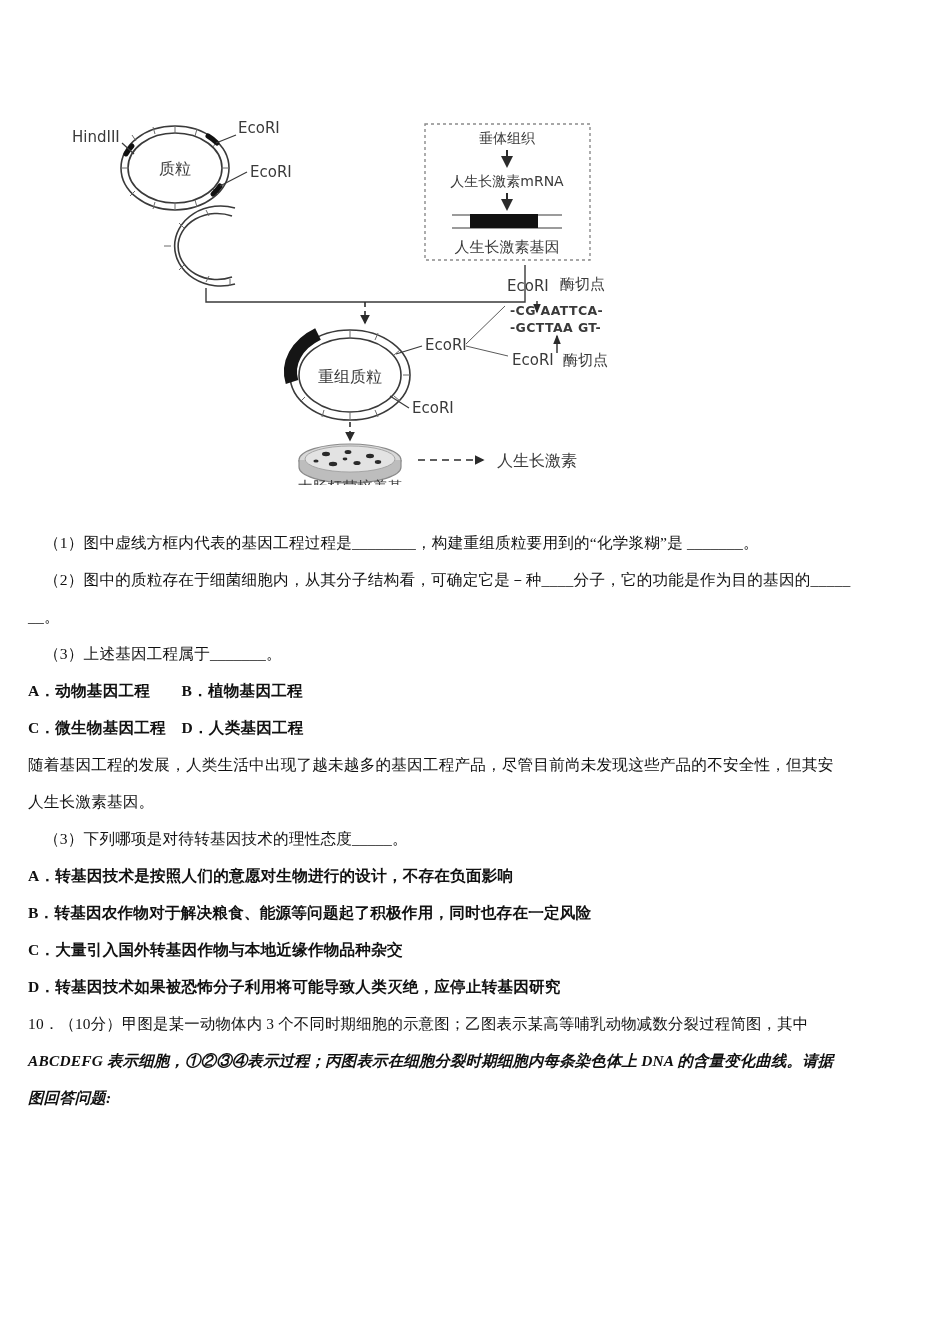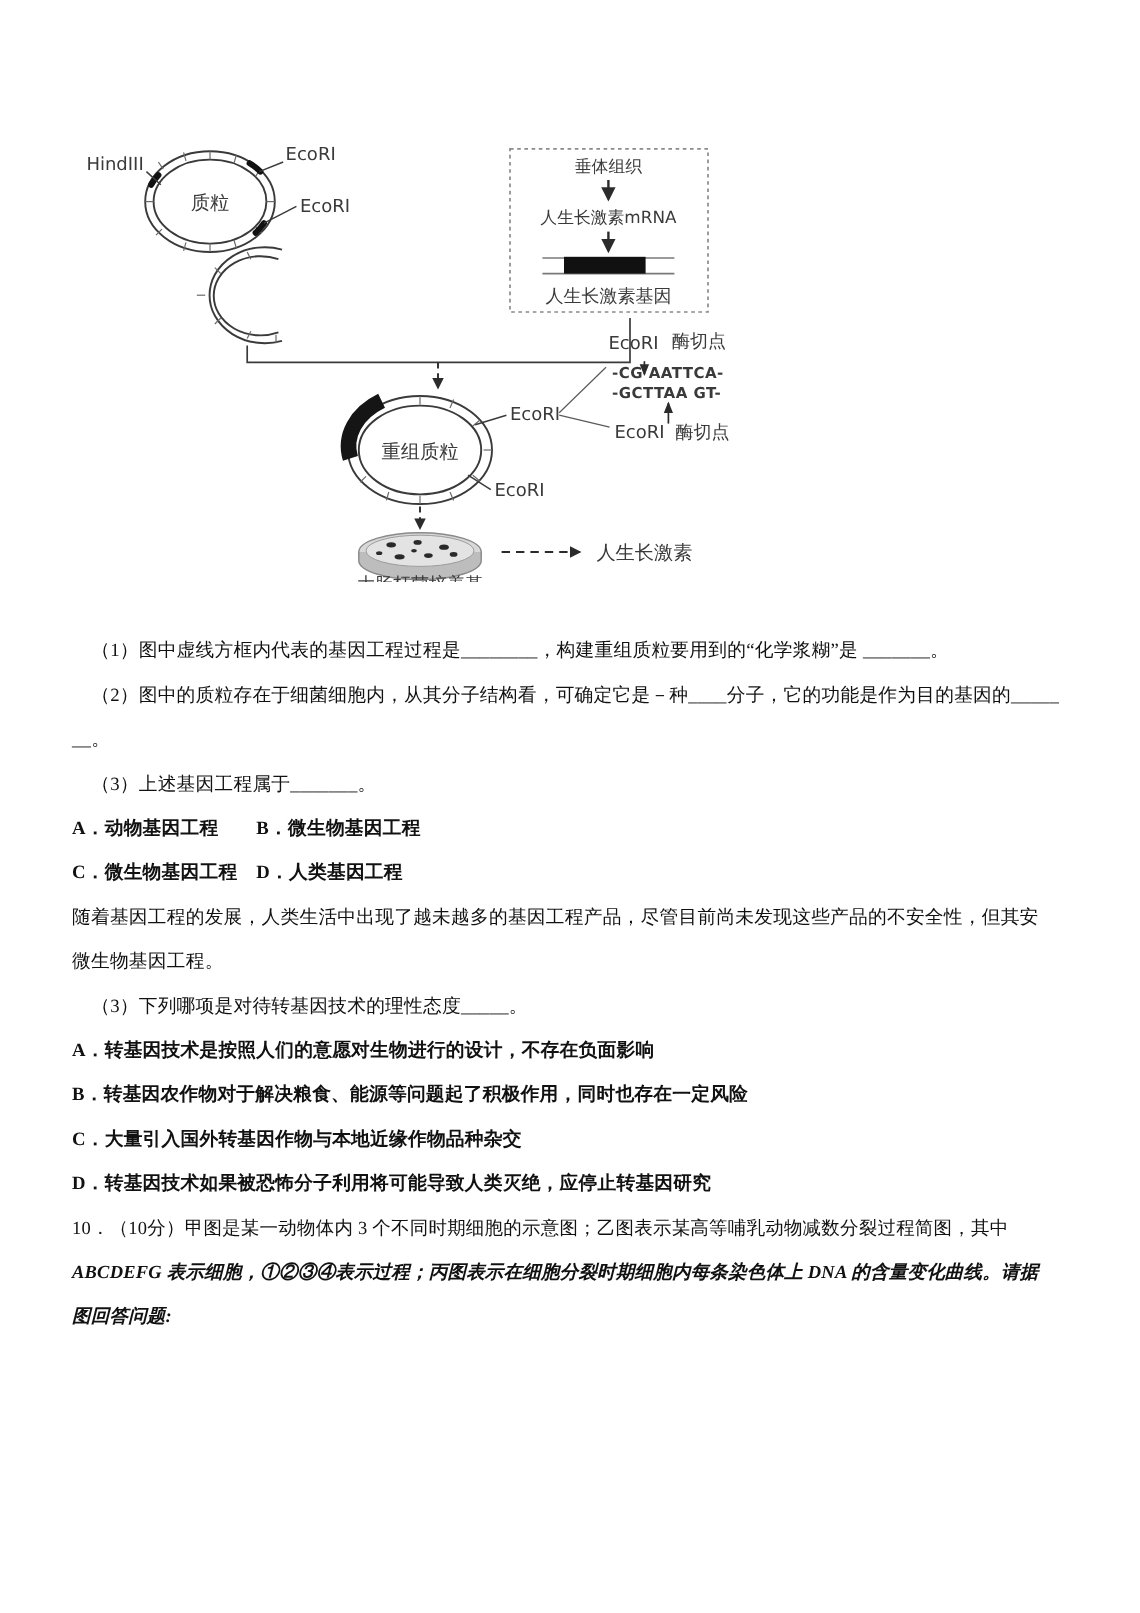--- a/index.html
+++ b/index.html
@@ -34,21 +34,21 @@
   .figure svg { display: block; }
 
   .fig-label {
     font-family: "DejaVu Sans", sans-serif;
     fill: #3a3a3a;
   }
 
   
   .body-text {
     position: absolute;
-    left: 60px;
+    left: 28px;
     top: 524px;
     width: 866px;
   }
   .ln {
     font-size: 15.6px;
     line-height: 37px;
     letter-spacing: 0.2px;
     white-space: nowrap;
     color: #111;
   }
@@ -215,25 +215,25 @@
   </div>
 
   <div class="body-text">
 
     <div class="ln indent">（1）图中虚线方框内代表的基因工程过程是________，构建重组质粒要用到的“化学浆糊”是 _______。</div>
 
     <div class="ln indent">（2）图中的质粒存在于细菌细胞内，从其分子结构看，可确定它是－种____分子，它的功能是作为目的基因的_____</div>
     <div class="ln">__。</div>
 
     <div class="ln indent">（3）上述基因工程属于_______。</div>
-    <div class="ln opt">A．动物基因工程　　B．微生物基因工程</div>
+    <div class="ln opt">A．动物基因工程　　B．植物基因工程</div>
     <div class="ln opt">C．微生物基因工程　D．人类基因工程</div>
 
     <div class="ln">随着基因工程的发展，人类生活中出现了越未越多的基因工程产品，尽管目前尚未发现这些产品的不安全性，但其安</div>
-    <div class="ln">微生物基因工程。</div>
+    <div class="ln">人生长激素基因。</div>
 
     <div class="ln indent">（3）下列哪项是对待转基因技术的理性态度_____。</div>
     <div class="ln opt">A．转基因技术是按照人们的意愿对生物进行的设计，不存在负面影响</div>
     <div class="ln opt">B．转基因农作物对于解决粮食、能源等问题起了积极作用，同时也存在一定风险</div>
     <div class="ln opt">C．大量引入国外转基因作物与本地近缘作物品种杂交</div>
     <div class="ln opt">D．转基因技术如果被恐怖分子利用将可能导致人类灭绝，应停止转基因研究</div>
 
     <div class="ln q10">10．（10分）甲图是某一动物体内 3 个不同时期细胞的示意图；乙图表示某高等哺乳动物减数分裂过程简图，其中</div>
     <div class="ln q10 bold">ABCDEFG 表示细胞，①②③④表示过程；丙图表示在细胞分裂时期细胞内每条染色体上 DNA 的含量变化曲线。请据</div>
     <div class="ln q10 bold">图回答问题:</div>

